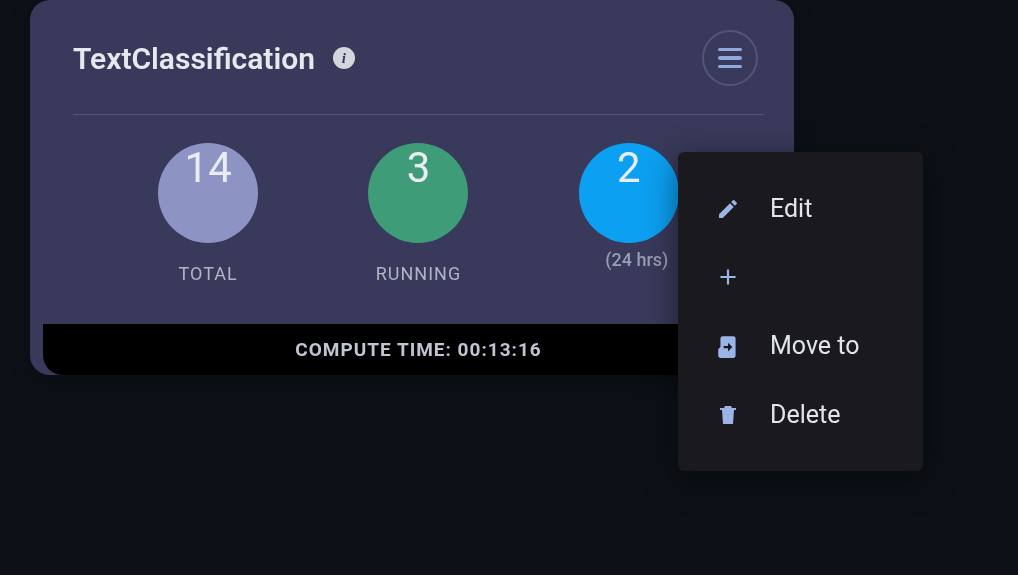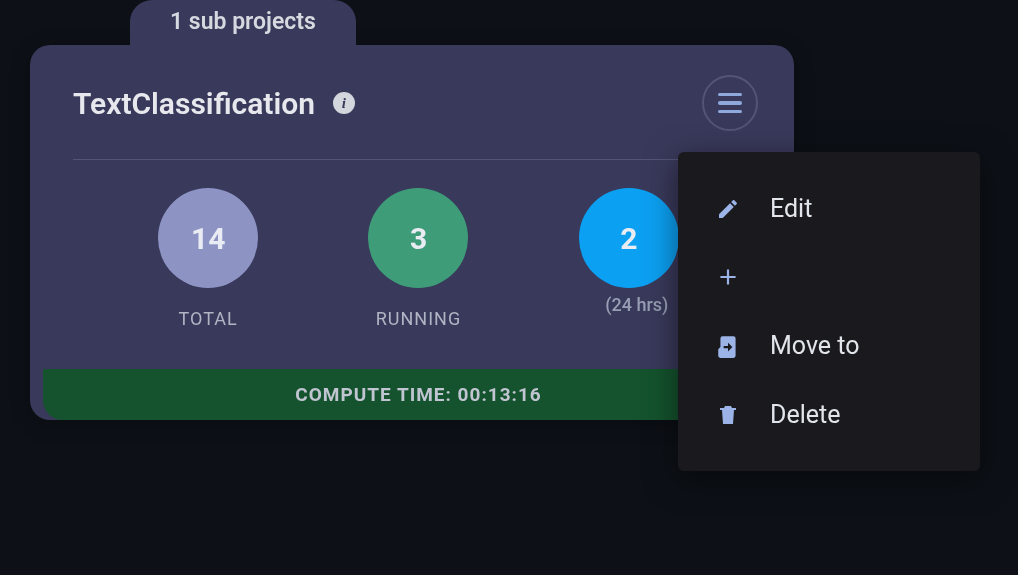--- a/index.html
+++ b/index.html
@@ -110,24 +110,23 @@
       flex-direction: column;
       align-items: center;
       gap: 20px;
     }
 
     .stat-circle {
       width: 100px;
       height: 100px;
       border-radius: 50%;
       display: flex;
-      align-items: center;
-      justify-content: center;
-      font-size: 30px;
-      font-weight: 700;
+      justify-content: center;
+      font-size: 42px;
+      font-weight: 400;
       color: #e9ecf2;
     }
 
     .circle-purple { background: #8d94c4; }
     .circle-green  { background: #3e9d78; }
     .circle-blue   { background: #0ca0f2; }
 
     .stat-label {
       color: #b0b5c4;
       font-size: 18px;
@@ -139,36 +138,36 @@
     .stat-sublabel {
       color: #989eb3;
       font-size: 18px;
       font-weight: 500;
       margin-top: -14px;
       text-align: center;
       margin-left: 16px;
     }
 
     .footer-bar {
-      background: #14532d;
+      background: #000000;
       margin: 0 -30px;
       padding: 14px 0;
       text-align: center;
       color: #c1c4d1;
       font-size: 19px;
       font-weight: 700;
       letter-spacing: 1px;
       border-radius: 0 0 20px 20px;
     }
 
     .dropdown-menu {
       position: absolute;
       top: 152px;
       left: 678px;
-      width: 302px;
+      width: 245px;
       background: #1a1a1e;
       border-radius: 6px;
       padding: 22px 0;
       box-shadow: 0 8px 32px rgba(0,0,0,0.5);
     }
 
     .menu-item {
       display: flex;
       align-items: center;
       gap: 28px;
@@ -190,23 +189,20 @@
       color: #e2e5eb;
       font-size: 25px;
       font-weight: 400;
     }
   </style>
 </head>
 <body>
 
 <div class="card-container">
 
-  <div class="tab">
-    <span>1 sub projects</span>
-  </div>
 
   <div class="card">
 
     <div class="card-header">
       <div class="title-group">
         <span class="card-title">TextClassification</span>
         <span class="info-icon">i</span>
       </div>
       <div class="menu-button">
         <span class="menu-line"></span>

